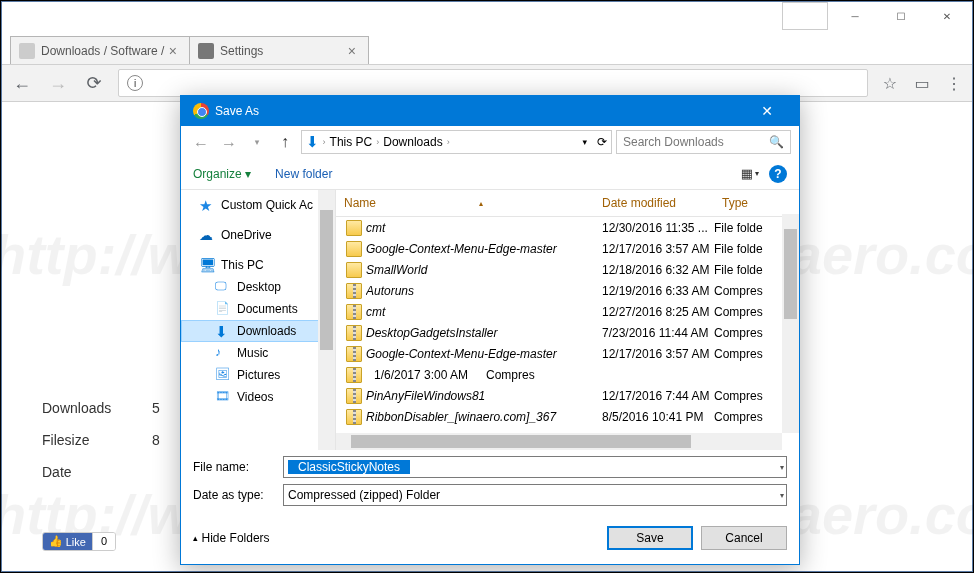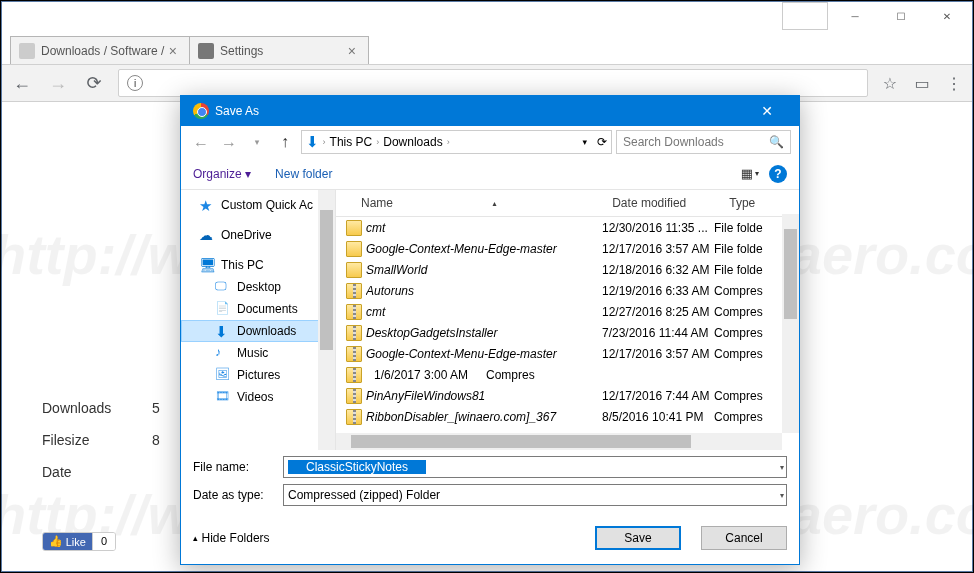--- a/index.html
+++ b/index.html
@@ -44,36 +44,36 @@
 
 .dlg-nav { height: 32px; display: flex; align-items: center; padding: 4px 8px; gap: 4px; }
 .dlg-nav .arr { width: 24px; height: 24px; display: flex; align-items: center; justify-content: center; color: #999; }
 .dlg-nav .arr.active { color: #333; }
 .breadcrumb { flex: 1; height: 24px; border: 1px solid #ccc; display: flex; align-items: center; padding: 0 4px; font-size: 12px; gap: 4px; }
 .breadcrumb .sep { color: #888; font-size: 9px; }
 .dlg-search { width: 175px; height: 24px; border: 1px solid #ccc; display: flex; align-items: center; padding: 0 6px; font-size: 12px; color: #777; }
 .dlg-search .sicon { margin-left: auto; }
 
 .dlg-toolbar { height: 32px; display: flex; align-items: center; padding: 0 12px; font-size: 12px; color: #333; border-bottom: 1px solid #e5e5e5; }
-.dlg-toolbar .org { color: #4c1d95; margin-right: 24px; }
+.dlg-toolbar .org { color: #15803d; margin-right: 24px; }
 .dlg-toolbar .right { margin-left: auto; display: flex; align-items: center; gap: 10px; }
 .view-btn { display: flex; align-items: center; gap: 2px; }
 .help-icon { width: 18px; height: 18px; background: #0078d7; color: #fff; border-radius: 50%; display: flex; align-items: center; justify-content: center; font-size: 12px; font-weight: bold; }
 
 .dlg-body { flex: 1; display: flex; overflow: hidden; }
 .tree { width: 155px; border-right: 1px solid #e5e5e5; overflow-y: auto; font-size: 12px; padding: 4px 0; position: relative; }
 .tree-item { display: flex; align-items: center; padding: 3px 6px 3px 18px; gap: 6px; white-space: nowrap; }
 .tree-item.indent { padding-left: 34px; }
 .tree-item.sel { background: #cce8ff; border: 1px solid #99d1ff; padding: 2px 5px 2px 33px; }
 .tree-item .ticon { width: 16px; height: 16px; flex-shrink: 0; }
 .tree-scroll { position: absolute; right: 0; top: 0; width: 17px; height: 100%; background: #f0f0f0; }
 .tree-scroll .thumb { position: absolute; left: 2px; width: 13px; background: #c0c0c0; top: 20px; height: 140px; }
 
 .filelist { flex: 1; display: flex; flex-direction: column; overflow: hidden; position: relative; }
-.fl-header { display: flex; font-size: 12px; color: #404040; border-bottom: 1px solid #e5e5e5; padding: 4px 17px; }
+.fl-header { display: flex; font-size: 12px; color: #a16207; border-bottom: 1px solid #e5e5e5; padding: 4px 0; }
 .fl-header .col { padding: 2px 8px; }
 .col-name { width: 258px; display: flex; align-items: center; }
 .col-date { width: 120px; }
 .col-type { width: 62px; }
 .sort-arr { margin: 0 auto; font-size: 8px; }
 .fl-rows { flex: 1; overflow: hidden; font-size: 12px; }
 .fl-row { display: flex; align-items: center; height: 21px; }
 .fl-row .ricon { width: 16px; height: 16px; margin: 0 4px 0 10px; flex-shrink: 0; }
 .fl-row .rname { width: 228px; white-space: nowrap; overflow: hidden; font-style: italic; }
 .fl-row .rdate { width: 120px; white-space: nowrap; padding: 0 8px; }
@@ -82,25 +82,25 @@
 .fl-scroll-v .thumb { position: absolute; left: 2px; width: 13px; background: #c0c0c0; top: 15px; height: 90px; }
 .fl-scroll-h { position: absolute; left: 0; right: 17px; bottom: 0; height: 17px; background: #f0f0f0; }
 .fl-scroll-h .thumb { position: absolute; top: 2px; height: 13px; background: #c0c0c0; left: 15px; width: 340px; }
 
 .dlg-fields { padding: 6px 12px; font-size: 12px; }
 .field-row { display: flex; align-items: center; margin-bottom: 6px; }
 .field-row .flabel { width: 90px; padding-right: 8px; }
 .field-row .finput { flex: 1; height: 22px; border: 1px solid #7a7a7a; display: flex; align-items: center; padding: 0 4px; position: relative; }
 .field-row .finput .dd { position: absolute; right: 2px; font-size: 8px; color: #555; }
 .finput.sel-text { background: #fff; }
-.finput.sel-text .seltxt { background: #0078d7; color: #fff; padding: 0 18px; }
+.finput.sel-text .seltxt { background: #0078d7; color: #fff; padding: 0 10px; }
 
 .dlg-footer { display: flex; align-items: center; padding: 8px 12px 14px; gap: 8px; }
 .hide-folders { display: flex; align-items: center; gap: 4px; font-size: 12px; }
-.dlg-footer .btns { margin-left: auto; display: flex; gap: 20px; }
+.dlg-footer .btns { margin-left: auto; display: flex; gap: 8px; }
 .dlg-btn { width: 86px; height: 24px; border: 1px solid #adadad; background: #e1e1e1; font-size: 12px; display: flex; align-items: center; justify-content: center; }
 .dlg-btn.primary { border: 2px solid #0078d7; }
 
 
 .i-folder { background: linear-gradient(#ffe9a2, #f7ca4d); border: 1px solid #c9a227; border-radius: 1px; }
 .i-zip { background: linear-gradient(#ffe9a2, #f7ca4d); border: 1px solid #c9a227; border-radius: 1px; position: relative; }
 .i-zip::after { content: ''; position: absolute; left: 6px; top: 0; width: 3px; height: 100%; background: repeating-linear-gradient(#888 0 2px, #ddd 2px 4px); }
 .i-star { color: #1e88e5; font-size: 15px; }
 .i-cloud { color: #0364b8; font-size: 14px; }
 .i-pc { color: #0078d7; font-size: 14px; }

